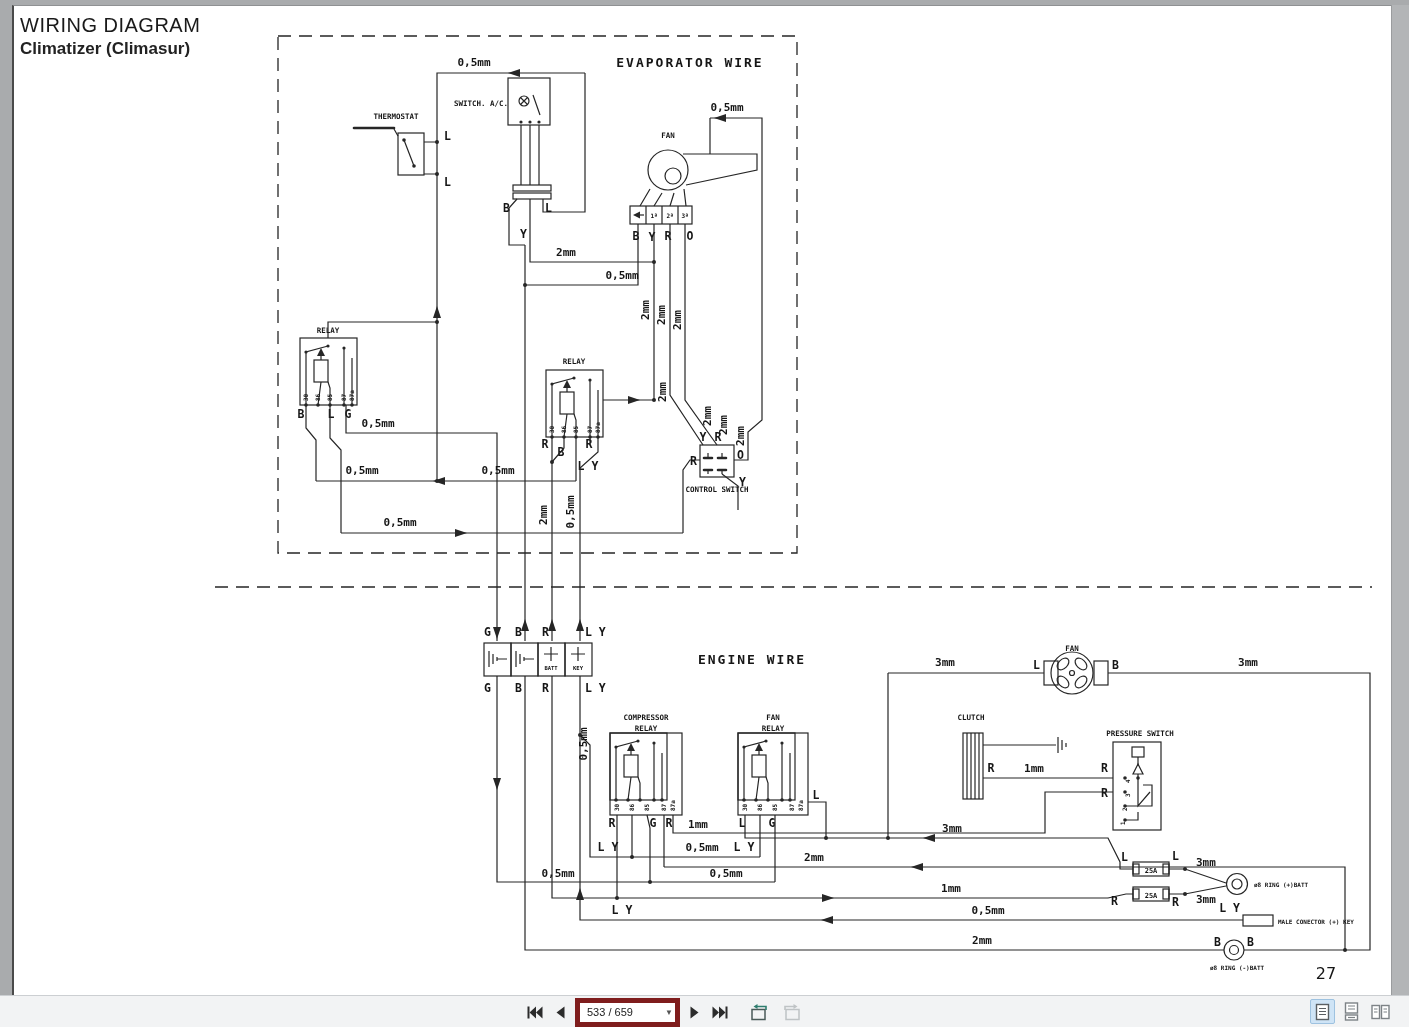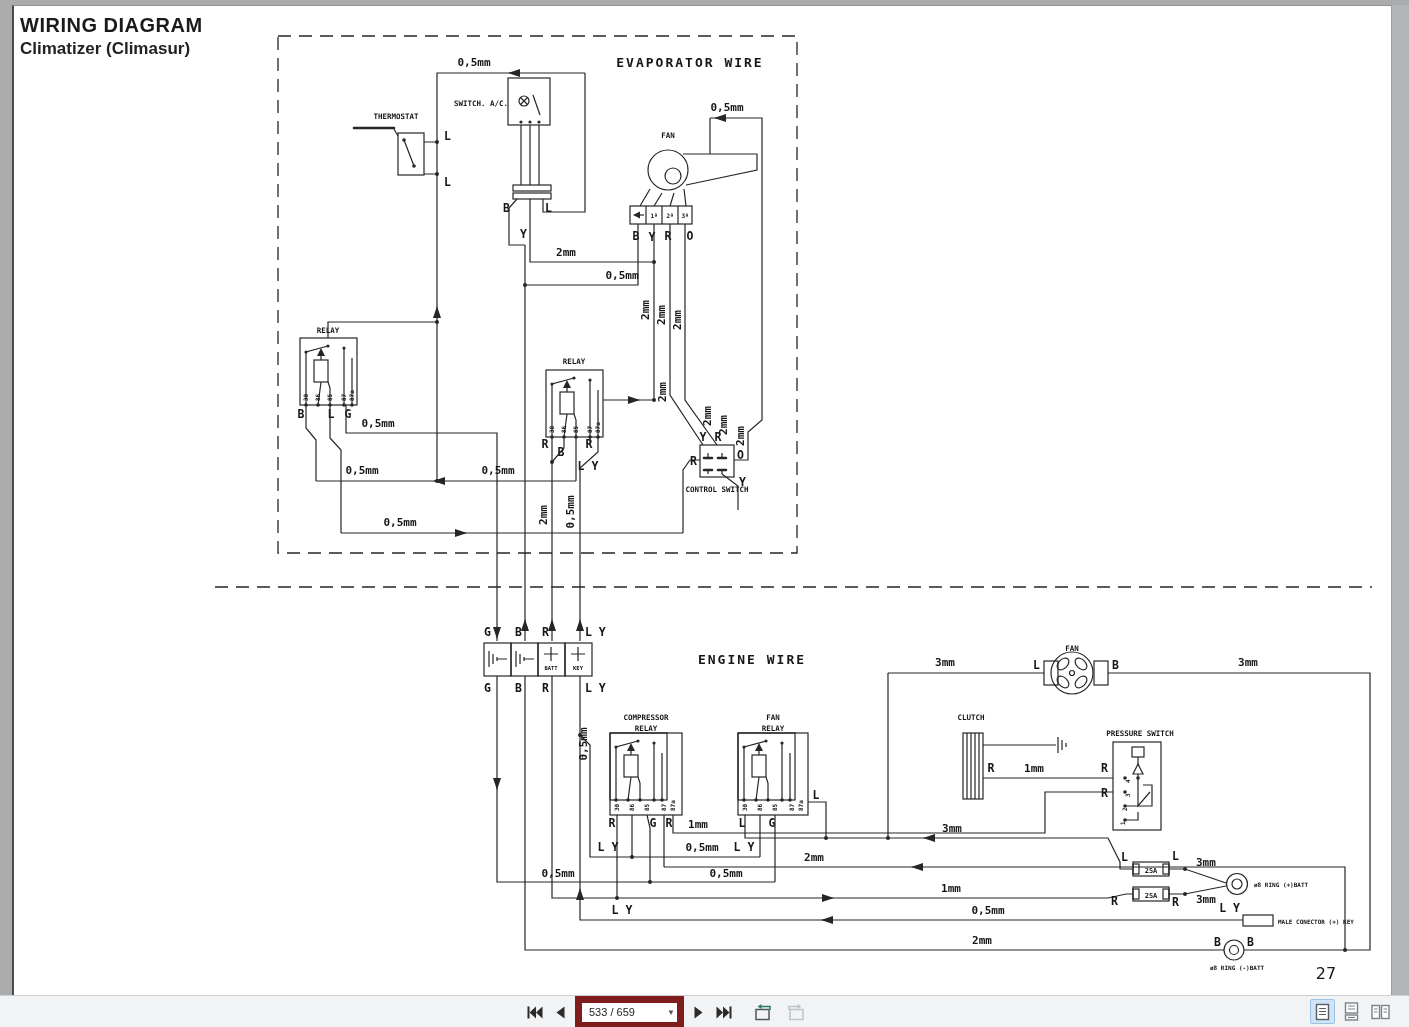--- a/index.html
+++ b/index.html
@@ -1,38 +1,38 @@
 <!DOCTYPE html>
 <html><head>
 <meta charset="utf-8">
 <style>
   html,body{margin:0;padding:0;width:1409px;height:1027px;overflow:hidden;background:#a9abad;font-family:"Liberation Sans",sans-serif;}
   .page{position:absolute;left:12px;top:5px;width:1380px;height:990px;background:#ffffff;border-left:2px solid #4a4a4a;border-top:1px solid #8f9193;}
   .hdr{position:absolute;left:20px;top:14px;color:#1a1a1a;}
-  .hdr h1{margin:0;font-size:20px;font-weight:bold;letter-spacing:.5px;}
+  .hdr h1{margin:0;font-size:20px;font-weight:normal;letter-spacing:.5px;}
   .hdr h2{margin:2px 0 0 0;font-size:17px;font-weight:700;color:#222;}
   svg.diag{position:absolute;left:0;top:0;}
   svg.diag .w{stroke:#262626;stroke-width:1.2;fill:none;}
   svg.diag .w2{stroke:#262626;stroke-width:2.6;fill:none;stroke-linecap:round;}
   svg.diag .dash{stroke:#262626;stroke-width:1.3;fill:none;stroke-dasharray:13 8;}
   svg.diag .d{fill:#262626;stroke:none;}
   svg.diag .a{fill:#262626;stroke:none;}
   svg.diag text{fill:#161616;}
   .c13{font:600 13px "DejaVu Sans Mono",monospace;letter-spacing:2px;}
   .c8{font:700 7.5px "DejaVu Sans Mono",monospace;}
   .g11{font:700 11px "DejaVu Sans Mono",monospace;}
   .w11{font:700 11.5px "DejaVu Sans Mono",monospace;}
   .t6{font:700 6px "DejaVu Sans Mono",monospace;}
   .t7{font:700 7px "DejaVu Sans Mono",monospace;}
   .t5{font:700 5.5px "DejaVu Sans Mono",monospace;}
   .pg{font:400 16px "DejaVu Sans",sans-serif;}
   .toolbar{position:absolute;left:0;top:995px;width:1409px;height:32px;background:#f2f3f4;border-top:1px solid #cccfd2;box-sizing:border-box;}
   .navwrap{position:absolute;left:524px;top:0;height:32px;display:flex;align-items:center;gap:7px;}
   .tbtn{border:none;background:transparent;padding:2px 3px;cursor:pointer;display:flex;align-items:center;}
-  .pi-wrap{display:flex;align-items:center;background:#fff;border:7px solid #7f1d1d;height:19px;width:95px;}
+  .pi-wrap{display:flex;align-items:center;background:#fff;border:5px solid #7f1d1d;height:19px;width:95px;}
   .pi-wrap input{border:none;outline:none;font:11px "Liberation Sans",sans-serif;color:#222;width:76px;padding:0 0 0 7px;background:transparent;}
   .pi-caret{font-size:8px;color:#555;width:12px;text-align:center;cursor:pointer;}
   .viewwrap{position:absolute;right:16px;top:3px;display:flex;gap:4px;}
   .vbtn{width:25px;height:25px;border:1px solid transparent;background:transparent;border-radius:2px;display:flex;align-items:center;justify-content:center;cursor:pointer;padding:0;}
   .vbtn.active{background:#cfe4f6;border-color:#9ec2e0;}
   .scroll{position:absolute;right:0;top:5px;width:17px;height:990px;background:#b3b5b7;border-left:1px solid #9a9c9e;}
 </style>
 </head>
 <body>
 

